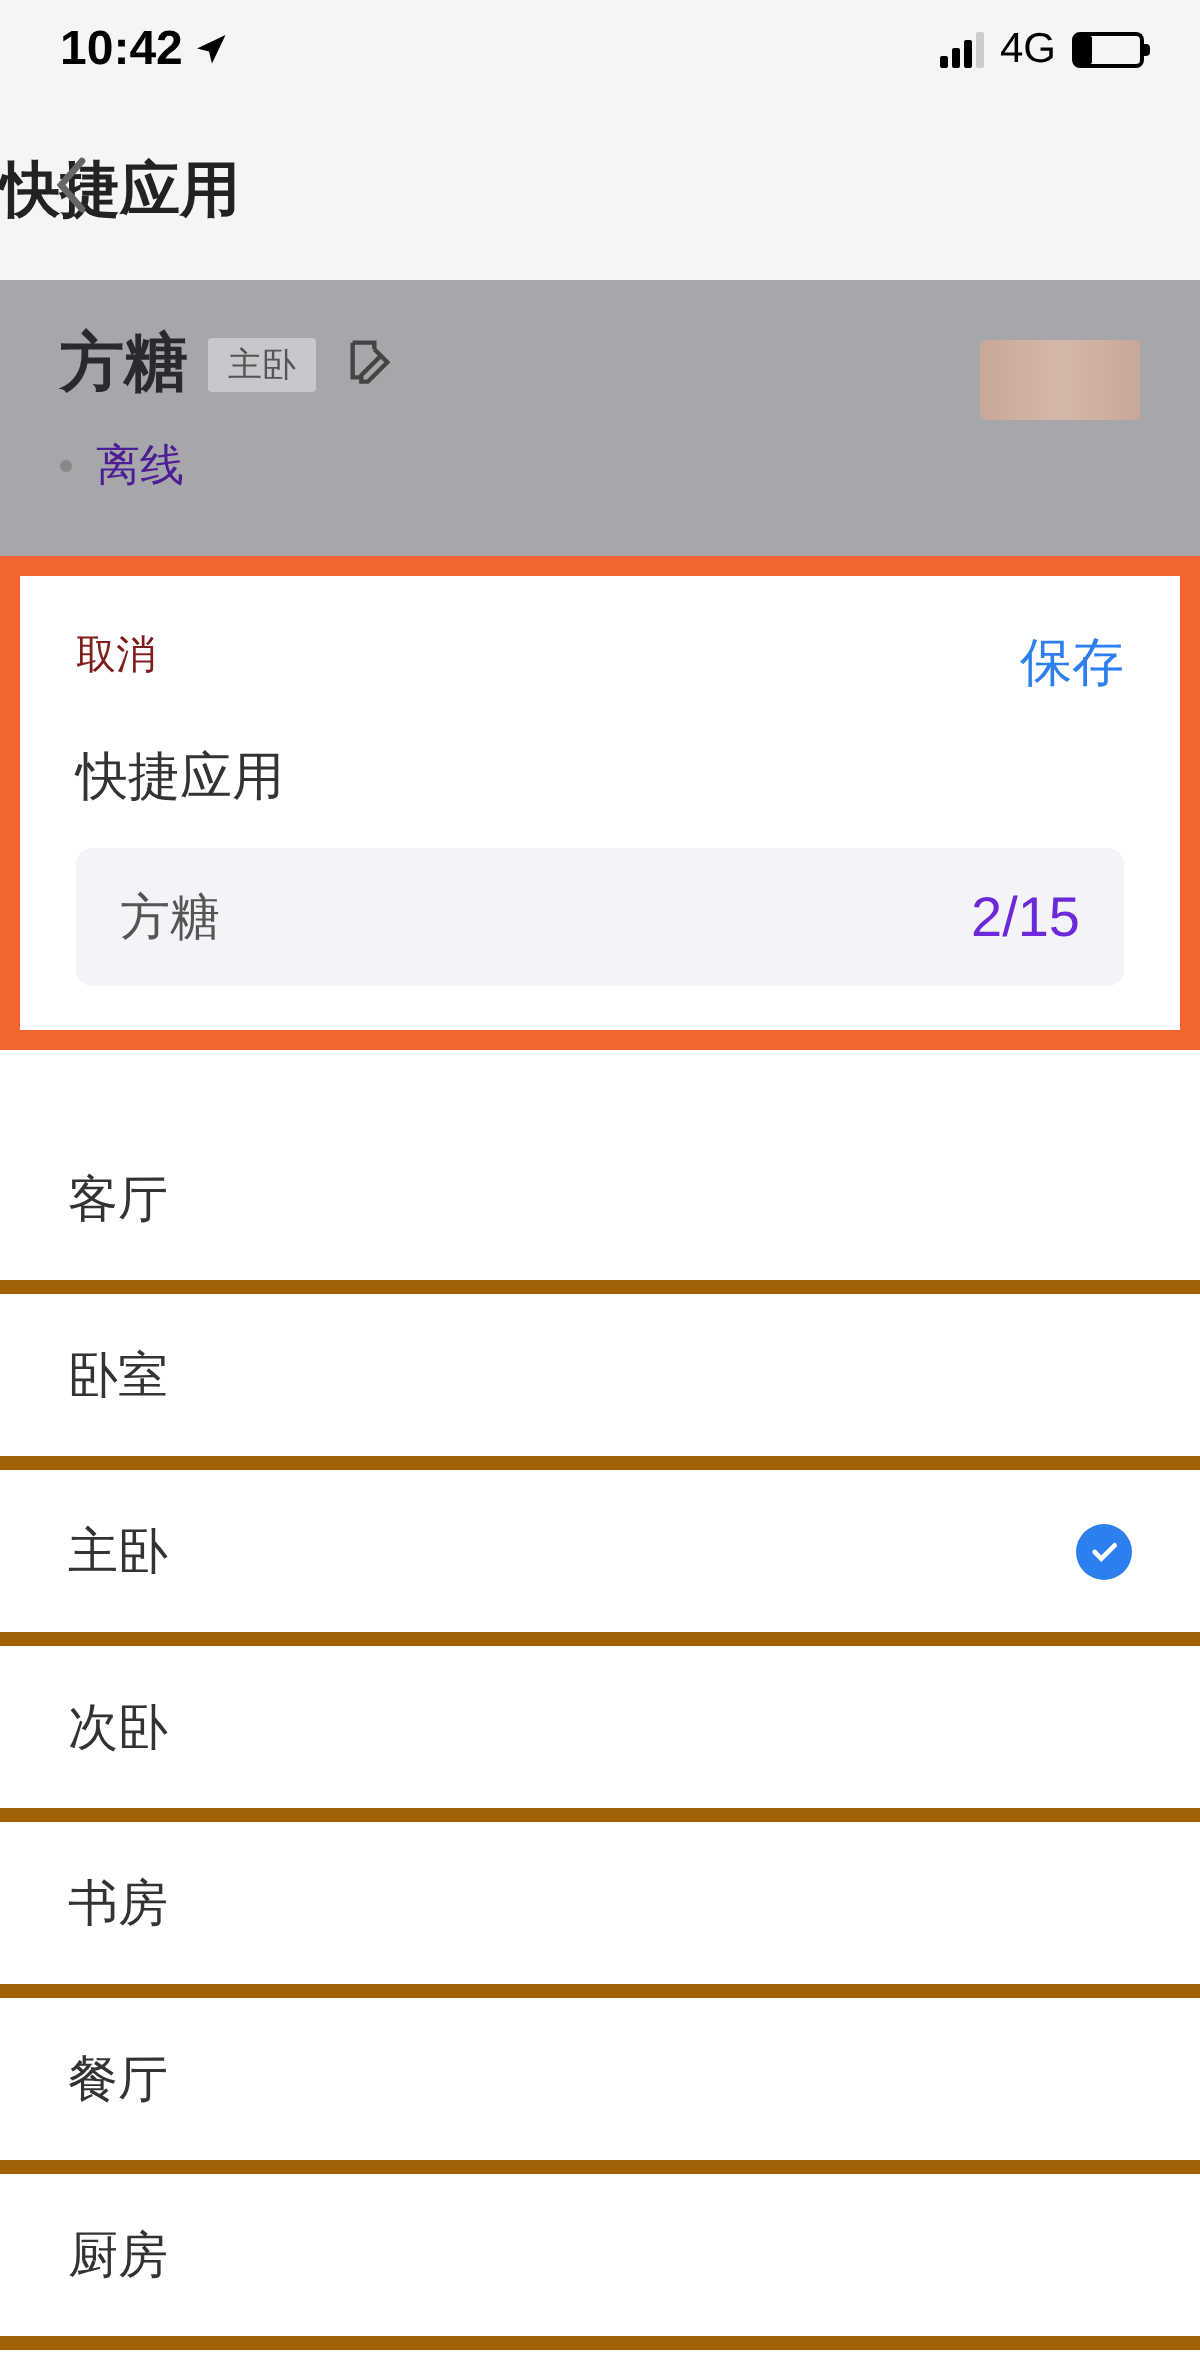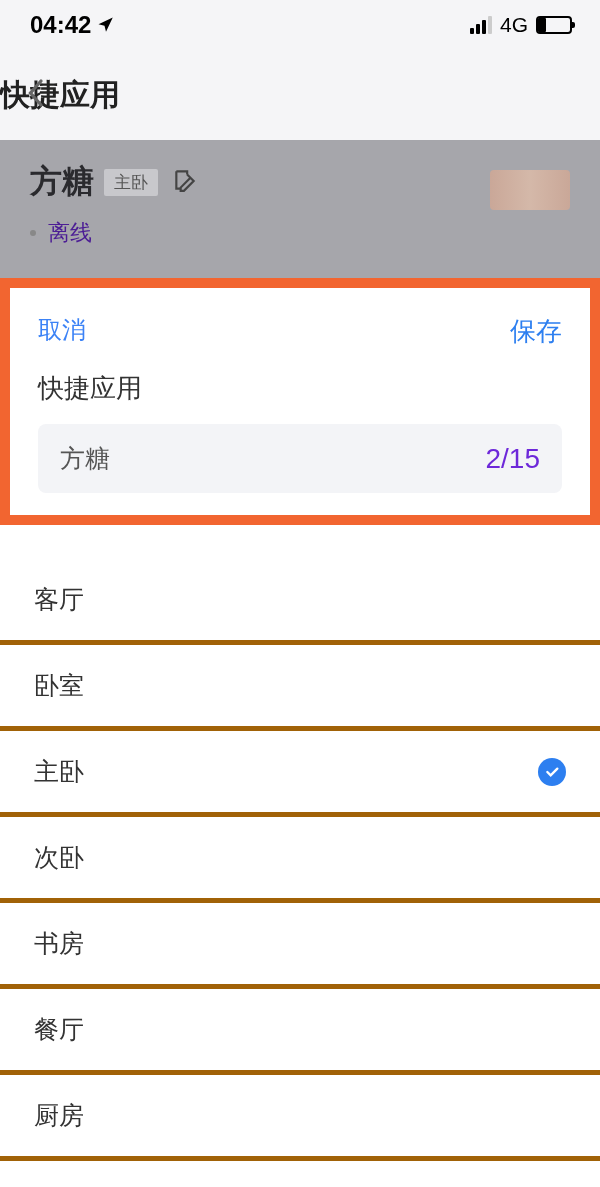--- a/index.html
+++ b/index.html
@@ -155,22 +155,22 @@
       border: 10px solid #f26530;
       background: #fff;
       margin: 0;
     }
     .modal-header {
       display: flex;
       justify-content: space-between;
       padding: 26px 28px 12px;
     }
     .cancel-btn {
-      font-size: 24px;
-      color: #3b82f6;
+      font-size: 20px;
+      color: #7f1d1d;
     }
     .save-btn {
       font-size: 26px;
       color: #2d7ff0;
     }
     .section-label {
       font-size: 26px;
       color: #333;
       padding: 10px 28px 18px;
     }
@@ -198,21 +198,21 @@
     .location-label {
       font-size: 26px;
       color: #333;
       padding: 0 34px 12px;
     }
     .location-list {
       list-style: none;
     }
     .location-item {
       padding: 24px 34px;
-      border-bottom: 5px solid #a16207;
+      border-bottom: 7px solid #a16207;
       display: flex;
       justify-content: space-between;
       align-items: center;
       font-size: 25px;
       color: #333;
     }
     .location-item:last-child { border-bottom: none; }
     .check-mark {
       width: 28px;
       height: 28px;
@@ -221,21 +221,21 @@
       display: flex;
       align-items: center;
       justify-content: center;
     }
   </style>
 </head>
 <body>
 
 <div class="status-bar">
   <div class="status-left">
-    <span>04:42</span>
+    <span>10:42</span>
     <svg width="18" height="18" viewBox="0 0 24 24" fill="#000">
       <path d="M2 11l19-9-9 19-2-8-8-2z"></path>
     </svg>
   </div>
   <div class="status-right">
     <div class="signal-icon">
       <div class="signal-bar sb1"></div>
       <div class="signal-bar sb2"></div>
       <div class="signal-bar sb3"></div>
       <div class="signal-bar sb4"></div>

